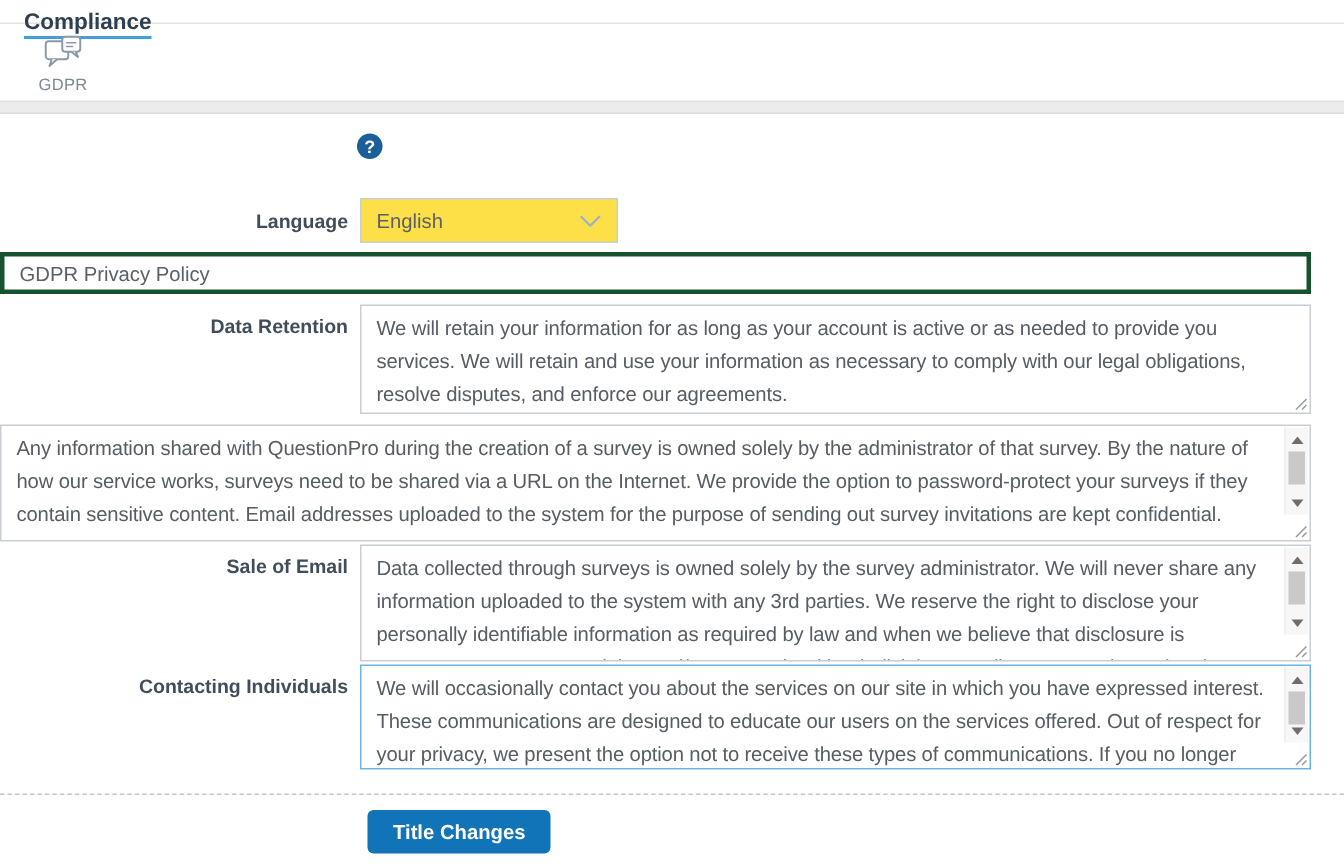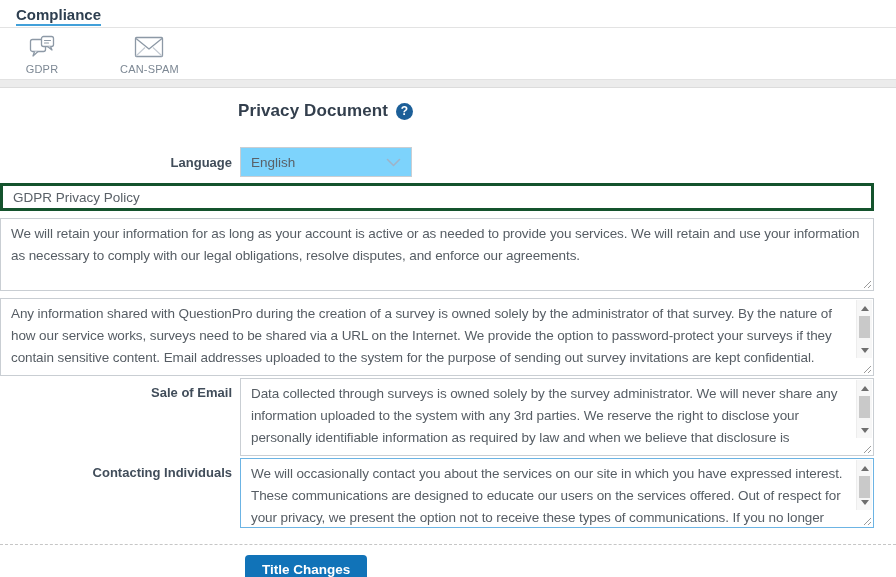--- a/index.html
+++ b/index.html
@@ -1,20 +1,20 @@
 <!DOCTYPE html>
 <html><head>
 <meta charset="utf-8">
 <style>
   * { box-sizing: border-box; margin: 0; padding: 0; }
   html,body { width:896px; height:577px; background:#fff; overflow:hidden;
     font-family:"Liberation Sans","DejaVu Sans",sans-serif; }
 
   
-  .topbar { height:28px; padding:6px 0 0 16px; background:#fff; border-bottom:1px solid #e3e3e3; }
+  .topbar { height:16px; padding:6px 0 0 16px; background:#fff; border-bottom:1px solid #e3e3e3; }
   .breadcrumb { display:inline-block; font-size:15px; font-weight:700; color:#2e3f50;
     text-decoration:none; border-bottom:2px solid #42a0d9; padding-bottom:1px; cursor:pointer; }
 
   
   .toolbar { display:flex; align-items:flex-end; padding:6px 0 4px 14px; background:#fff;
     border-bottom:1px solid #e2e2e2;gap:44px; }
   .tool { display:flex; flex-direction:column; align-items:center; min-width:56px; margin-right:6px; cursor:pointer; }
   .tool .icon-box { height:26px; display:flex; align-items:center; justify-content:center; }
   .tlabel { font-size:11px; color:#7d8894; margin-top:3px; letter-spacing:.2px; }
   .gray-band { height:8px; background:#ececec; border-bottom:1px solid #dcdcdc; }
@@ -28,21 +28,21 @@
 
   
   .form { margin-top:26px; }
   .row { display:flex; align-items:center; margin-bottom:6px; }
   .row.ta { align-items:flex-start; }
   .row > label { width:240px; padding-right:8px; text-align:right; flex:none;
     font-size:13px; font-weight:700; color:#414d5a; }
   .row.ta > label { padding-top:7px; }
   .field { flex:1; margin-right:22px; }
 
-  .select { display:flex; width:172px; height:30px; border:1px solid #c9ced3; background:#7dd3fc;
+  .select { display:flex; width:172px; height:30px; border:1px solid #c9ced3; background:#fde047;
     align-items:center; justify-content:space-between; padding:0 10px; cursor:pointer; }
   .select span { font-size:13.5px; color:#5a6168; }
 
   .text-input { width:100%; height:28px; border:3px solid #14532d; padding:0 10px;
     font-family:inherit; font-size:13.5px; color:#5a6168; outline:none; }
 
   .ta-wrap { position:relative; border:1px solid #c9ced3; background:#fff; }
   .ta-wrap.focused { border-color:#6cb4e4; }
   .ta-wrap textarea { display:block; width:100%; height:100%; border:none; outline:none;
     resize:none; overflow:hidden; background:transparent; padding:4px 10px;
@@ -84,35 +84,24 @@
       <svg width="26" height="24" viewBox="0 0 26 24" fill="none">
         <rect x="1.5" y="4.5" width="15" height="12" rx="2" fill="#fff" stroke="#8d99a6" stroke-width="1.3"></rect>
         <path d="M5.5 16.5 L4 21 L9 16.5" fill="#fff" stroke="#8d99a6" stroke-width="1.3" stroke-linejoin="round"></path>
         <rect x="12.5" y="1.5" width="12" height="10" rx="2" fill="#fff" stroke="#8d99a6" stroke-width="1.3"></rect>
         <path d="M21.5 11.5 L23 15 L18.5 11.5" fill="#fff" stroke="#8d99a6" stroke-width="1.3" stroke-linejoin="round"></path>
         <path d="M15.5 5.5 h6 M15.5 8 h4" stroke="#8d99a6" stroke-width="1.1" stroke-linecap="round"></path>
       </svg>
     </span>
     <span class="tlabel">GDPR</span>
   </div>
-  <div class="tool">
-    <span class="icon-box">
-      <svg width="30" height="22" viewBox="0 0 30 22" fill="none">
-        <rect x="1.5" y="1.5" width="27" height="19" rx="1" fill="#fff" stroke="#8d99a6" stroke-width="1.3"></rect>
-        <path d="M2 2.5 L15 13 L28 2.5" stroke="#8d99a6" stroke-width="1.3" fill="none" stroke-linejoin="round"></path>
-        <path d="M2 20 L11 11.5 M28 20 L19 11.5" stroke="#c3cad2" stroke-width="1.1"></path>
-      </svg>
-    </span>
-    <span class="tlabel">CAN-SPAM</span>
-  </div>
 </div>
 <div class="gray-band"></div>
 
 <div class="title-row">
-  <span class="page-title">Privacy Document</span>
   <span class="help">?</span>
 </div>
 
 <div class="form">
 
   <div class="row">
     <label>Language</label>
     <div class="field">
       <div class="select">
         <span>English</span>
@@ -123,20 +112,21 @@
     </div>
   </div>
 
   <div class="row" style="margin-bottom:7px">
     <div class="field">
       <input class="text-input" type="text" value="GDPR Privacy Policy" style="">
     </div>
   </div>
 
   <div class="row ta" style="margin-bottom:7px">
+    <label>Data Retention</label>
     <div class="field">
       <div class="ta-wrap h73">
         <textarea spellcheck="false" style="">We will retain your information for as long as your account is active or as needed to provide you services. We will retain and use your information as necessary to comply with our legal obligations, resolve disputes, and enforce our agreements.</textarea>
         <span class="grip">
           <svg width="10" height="10" viewBox="0 0 10 10">
               <path d="M9 2 L2 9 M9 6 L6 9" stroke="#9a9a9a" stroke-width="1"></path>
             </svg>
         </span>
       </div>
     </div>

